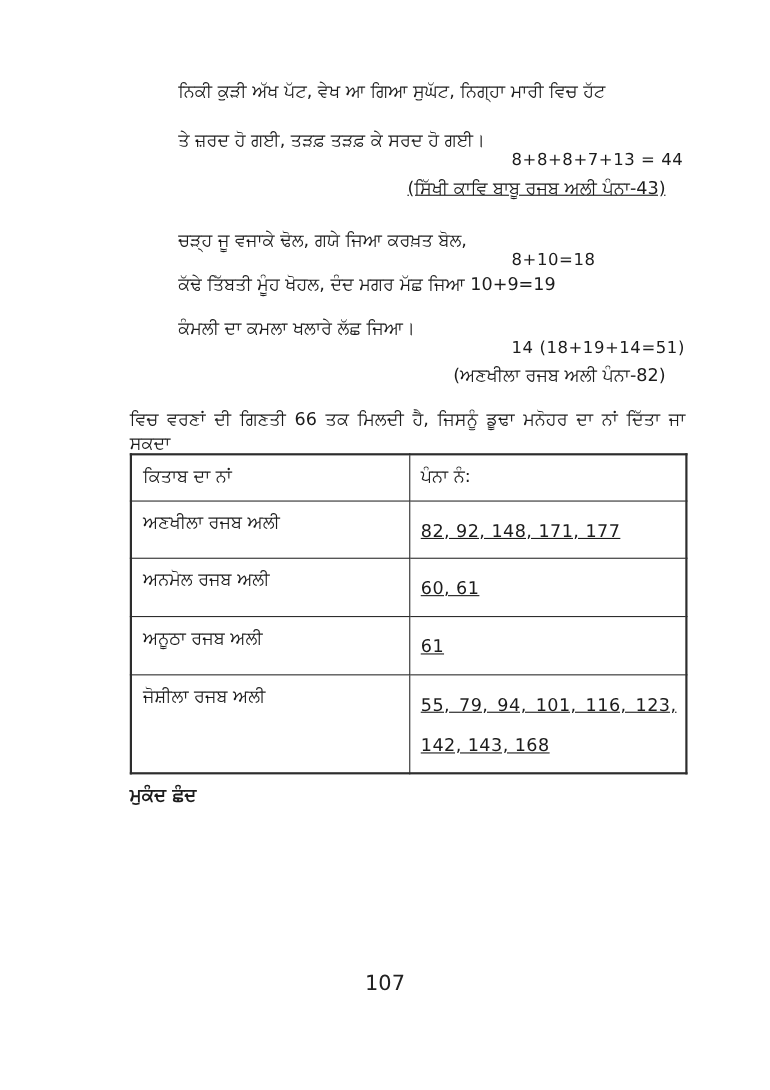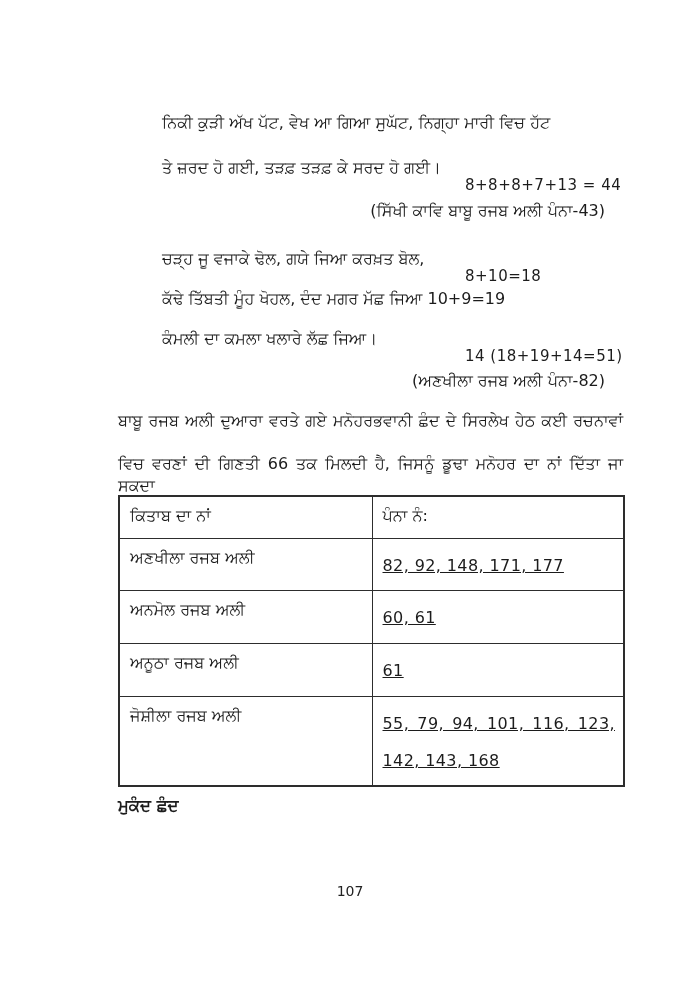--- a/index.html
+++ b/index.html
@@ -41,21 +41,21 @@
   .citation {
     height: 22px;
     line-height: 22px;
     font-size: 16px;
     text-align: right;
     padding-right: 18px;
     white-space: nowrap;
   }
   .mb23 { margin-bottom: 23px; }
   .mb21 { margin-bottom: 21px; }
-  .mb26 { margin-bottom: 26px; }
+  .mb26 { margin-bottom: 26px; text-decoration: underline; }
   .mb18 { margin-bottom: 18px; }
   .mb20 { margin-bottom: 20px; }
   .para-line {
     margin: 0;
     height: 22px;
     line-height: 22px;
     font-size: 16px;
   }
   .para-line.justify {
     text-align: justify;
@@ -101,29 +101,29 @@
     font-weight: bold;
     height: 24px;
     line-height: 24px;
   }
   .page-number {
     position: absolute;
     left: 0;
     top: 883px;
     width: 700px;
     text-align: center;
-    font-size: 14px;
+    font-size: 19px;
     color: #222;
   }
 </style>
 </head>
 <body>
 
 <div class="page">
-  <div class="content" style="padding-top:112px;">
+  <div class="content" style="padding-top:72px;">
 
     <div>
       <div class="poem-line mb23">
         <span>ਨਿਕੀ ਕੁੜੀ ਅੱਖ ਪੱਟ, ਵੇਖ ਆ ਗਿਆ ਸੁਘੱਟ, ਨਿਗ੍ਹਾ ਮਾਰੀ ਵਿਚ ਹੱਟ</span>
         <span class="equation"></span>
       </div>
       <div class="poem-line mb21">
         <span>ਤੇ ਜ਼ਰਦ ਹੋ ਗਈ, ਤੜਫ਼ ਤੜਫ਼ ਕੇ ਸਰਦ ਹੋ ਗਈ।</span>
         <span class="equation">8+8+8+7+13 = 44</span>
       </div>
@@ -140,21 +140,20 @@
         <span class="equation"></span>
       </div>
       <div class="poem-line mb20">
         <span>ਕੰਮਲੀ ਦਾ ਕਮਲਾ ਖਲਾਰੇ ਲੱਛ ਜਿਆ।</span>
         <span class="equation">14 (18+19+14=51)</span>
       </div>
       <div class="citation mb18">(ਅਣਖੀਲਾ ਰਜਬ ਅਲੀ ਪੰਨਾ-82)</div>
     </div>
 
     <div>
-      <p class="para-line justify p1">ਬਾਬੂ ਰਜਬ ਅਲੀ ਦੁਆਰਾ ਵਰਤੇ ਗਏ ਮਨੋਹਰਭਵਾਨੀ ਛੰਦ ਦੇ ਸਿਰਲੇਖ ਹੇਠ ਕਈ ਰਚਨਾਵਾਂ</p>
       <p class="para-line justify p2">ਵਿਚ ਵਰਣਾਂ ਦੀ ਗਿਣਤੀ 66 ਤਕ ਮਿਲਦੀ ਹੈ, ਜਿਸਨੂੰ ਡੂਢਾ ਮਨੋਹਰ ਦਾ ਨਾਂ ਦਿੱਤਾ ਜਾ ਸਕਦਾ</p>
     </div>
 
     <table class="book-table">
       <colgroup>
           <col class="c1">
           <col class="c2">
         </colgroup>
       <tbody>
           <tr class="h-row">

